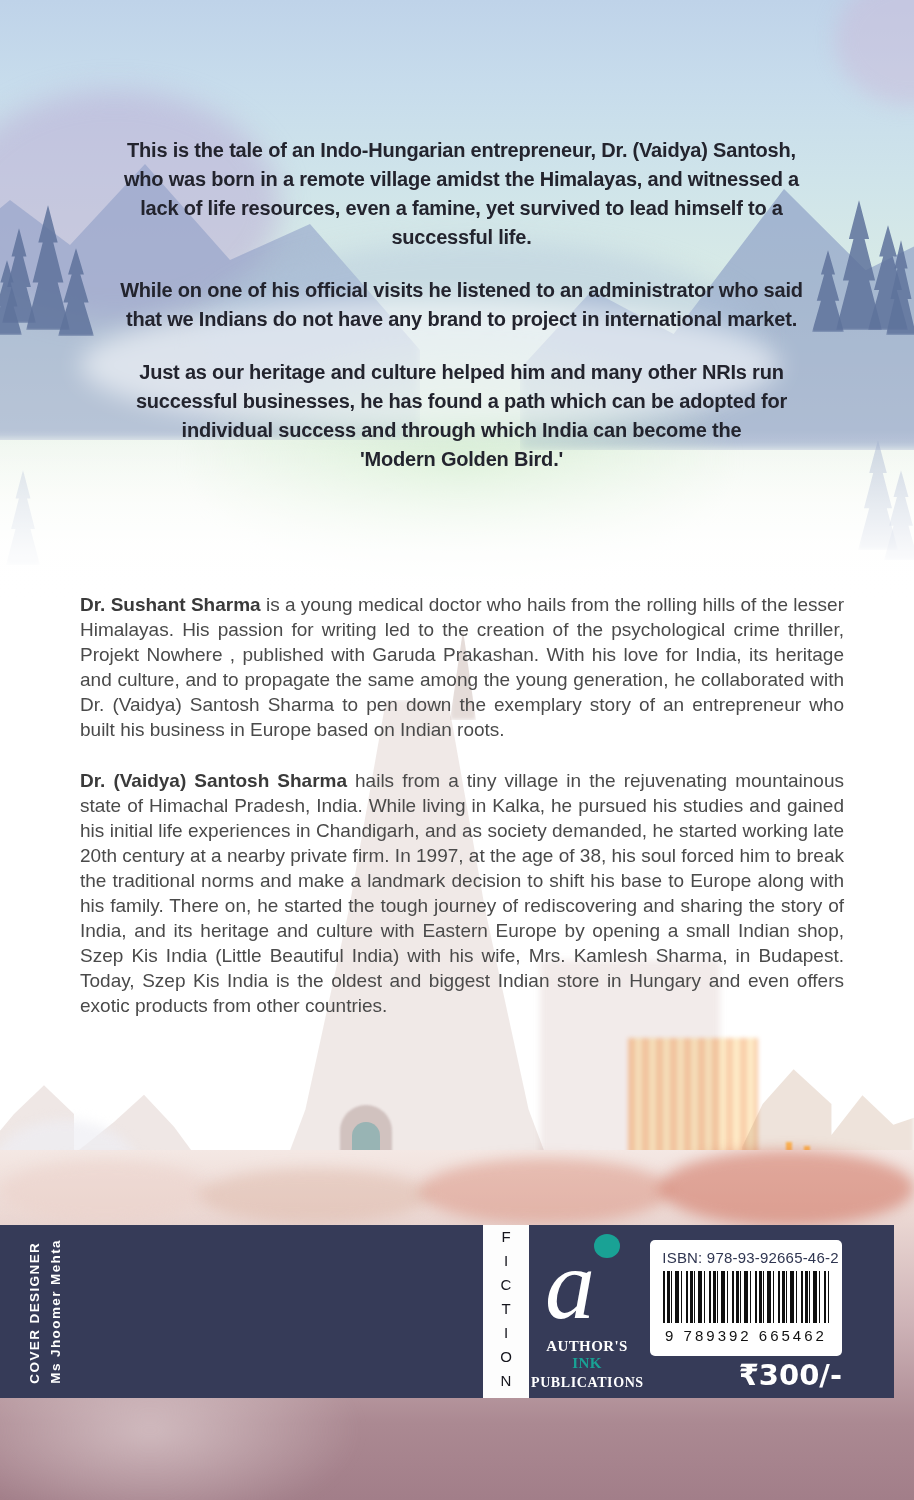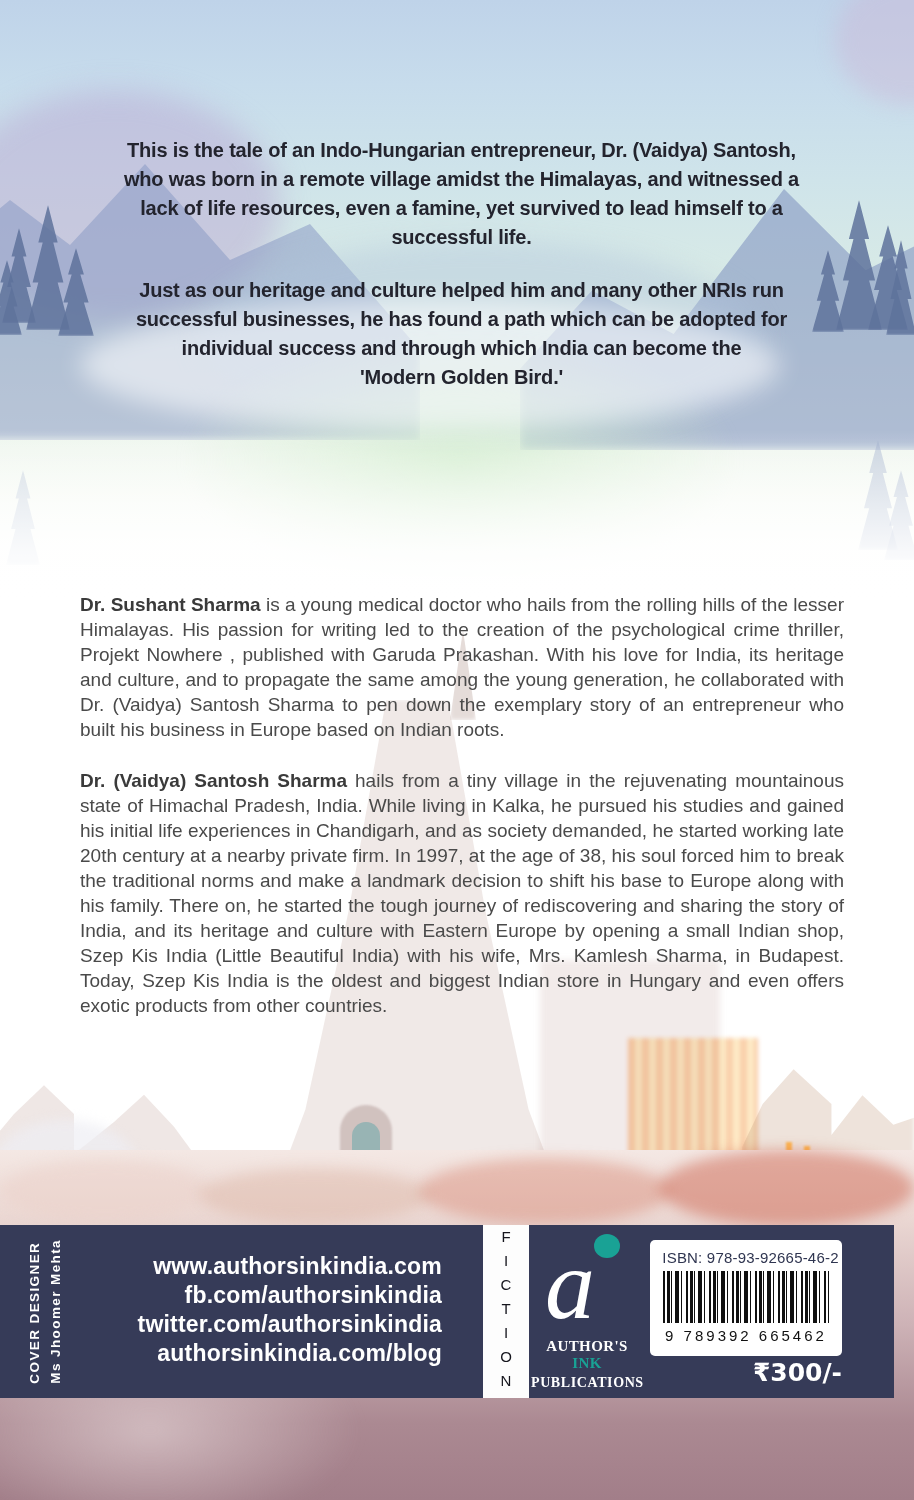--- a/index.html
+++ b/index.html
@@ -61,21 +61,21 @@
   .logo .pname .ink{color:#19a295;}
   .logo .psub{position:absolute;bottom:5px;width:100%;text-align:center;color:#fff;
     font-family:"Liberation Serif",serif;font-weight:700;font-size:14px;letter-spacing:.6px;}
 
   .isbnbox{position:absolute;left:650px;top:1240px;width:192px;height:116px;background:#fff;border-radius:5px;}
   .isbnbox .lbl{margin-top:9px;text-align:center;color:#2f3550;font-size:15px;letter-spacing:.2px;padding-left:9px;}
   .isbnbox .bars{height:52px;margin:5px 13px 0 13px;
     background:repeating-linear-gradient(90deg,#101010 0 2px,#fff 2px 4px,#101010 4px 7px,#fff 7px 8px,#101010 8px 9px,#fff 9px 12px,#101010 12px 16px,#fff 16px 18px,#101010 18px 19px,#fff 19px 23px);}
   .isbnbox .digits{margin-top:4px;text-align:center;color:#111;font-size:15px;letter-spacing:3px;}
   .price{position:absolute;left:650px;top:1358px;width:192px;text-align:right;color:#fff;
-    font-family:"DejaVu Sans",sans-serif;font-weight:700;font-size:25px;}
+    font-family:"DejaVu Sans",sans-serif;font-weight:700;font-size:29px;}
 </style>
 </head>
 <body>
 
 <div class="page">
 
   <div class="watercolor">
     <div class="blob" style="left:-50px;top:90px;width:330px;height:230px;background:rgba(185,170,212,.5);filter:blur(14px);"></div>
     <div class="blob" style="left:835px;top:-25px;width:150px;height:130px;background:rgba(205,185,215,.45);filter:blur(10px);"></div>
     <div class="shape" style="left:-80px;top:140px;width:500px;height:300px;background:rgba(138,155,196,.55);filter:blur(5px);clip-path:polygon(0 100%,0 45%,18% 20%,30% 35%,45% 8%,62% 40%,78% 28%,100% 70%,100% 100%);"></div>
@@ -110,20 +110,22 @@
     <div style="left:804px;top:1146px;width:6px;height:9px;background:rgba(255,180,70,.9);filter:blur(1px);"></div>
     <div style="left:862px;top:1152px;width:6px;height:9px;background:rgba(255,180,70,.9);filter:blur(1px);"></div>
     <div style="left:-10px;top:1120px;width:150px;height:105px;background:rgba(238,238,243,.7);border-radius:50%;filter:blur(6px);"></div>
   </div>
 
   <div class="synopsis">
     <p>This is the tale of an Indo-Hungarian entrepreneur, Dr. (Vaidya) Santosh,
 who was born in a remote village amidst the Himalayas, and witnessed a
 lack of life resources, even a famine, yet survived to lead himself to a
 successful life.</p>
+    <p>While on one of his official visits he listened to an administrator who said
+that we Indians do not have any brand to project in international market.</p>
     <p>Just as our heritage and culture helped him and many other NRIs run
 successful businesses, he has found a path which can be adopted for
 individual success and through which India can become the
 'Modern Golden Bird.'</p>
   </div>
 
   <div class="bios">
     <p><b>Dr. Sushant Sharma</b><span> is a young medical doctor who hails from the rolling hills of the lesser Himalayas. His passion for writing led to the creation of the psychological crime thriller, Projekt Nowhere , published with Garuda Prakashan. With his love for India, its heritage and culture, and to propagate the same among the young generation, he collaborated with Dr. (Vaidya) Santosh Sharma to pen down the exemplary story of an entrepreneur who built his business in Europe based on Indian roots.</span></p>
     <p><b>Dr. (Vaidya) Santosh Sharma</b><span> hails from a tiny village in the rejuvenating mountainous state of Himachal Pradesh, India. While living in Kalka, he pursued his studies and gained his initial life experiences in Chandigarh, and as society demanded, he started working late 20th century at a nearby private firm. In 1997, at the age of 38, his soul forced him to break the traditional norms and make a landmark decision to shift his base to Europe along with his family. There on, he started the tough journey of rediscovering and sharing the story of India, and its heritage and culture with Eastern Europe by opening a small Indian shop, Szep Kis India (Little Beautiful India) with his wife, Mrs. Kamlesh Sharma, in Budapest. Today, Szep Kis India is the oldest and biggest Indian store in Hungary and even offers exotic products from other countries.</span></p>
   </div>
@@ -136,26 +138,20 @@
     <div class="lite"></div>
   </div>
 
   <div class="fbox left"></div>
   <div class="designer">
     <div class="vtext">
       <div>COVER DESIGNER</div>
       <div>Ms Jhoomer Mehta</div>
     </div>
   </div>
-  <div class="links">
-    <div>www.authorsinkindia.com</div>
-    <div>fb.com/authorsinkindia</div>
-    <div>twitter.com/authorsinkindia</div>
-    <div>authorsinkindia.com/blog</div>
-  </div>
 
   <div class="spine">
     <span>FICTION</span>
   </div>
 
   <div class="fbox right"></div>
   <div class="logo">
     <div class="dot"></div>
     <div class="aglyph">a</div>
     <div class="pname"><span>AUTHOR'S</span> <span class="ink">INK</span></div>

